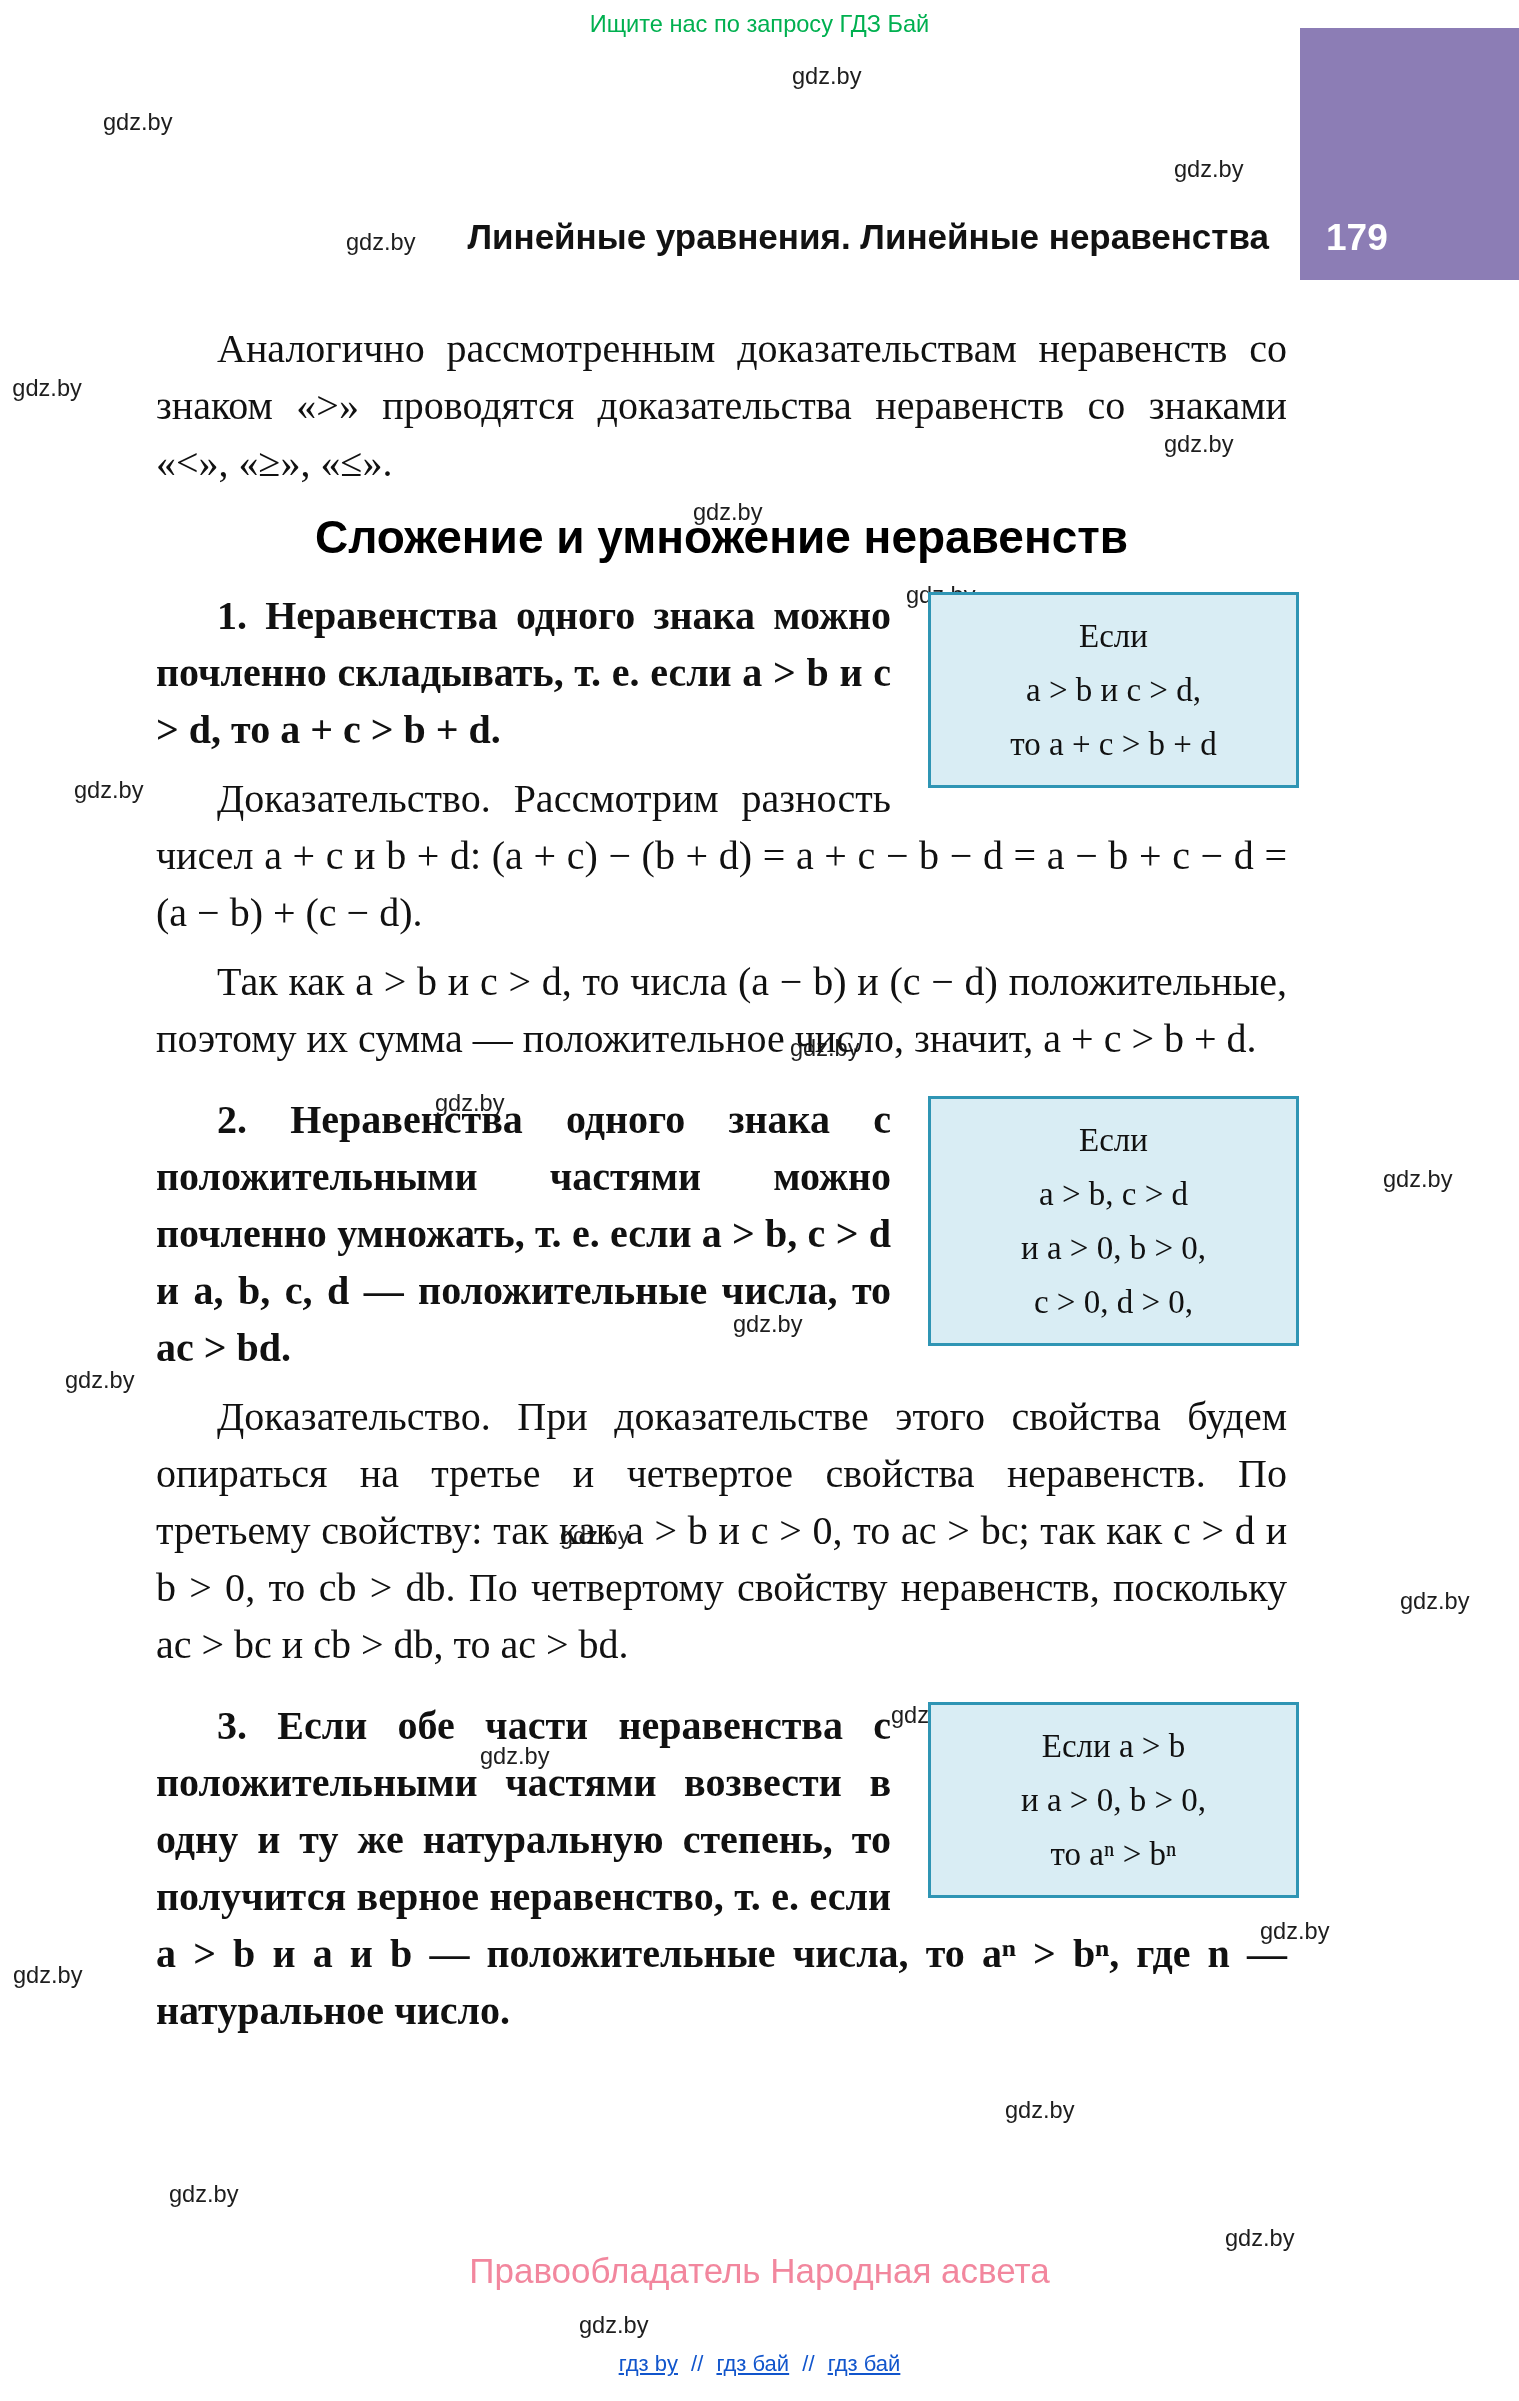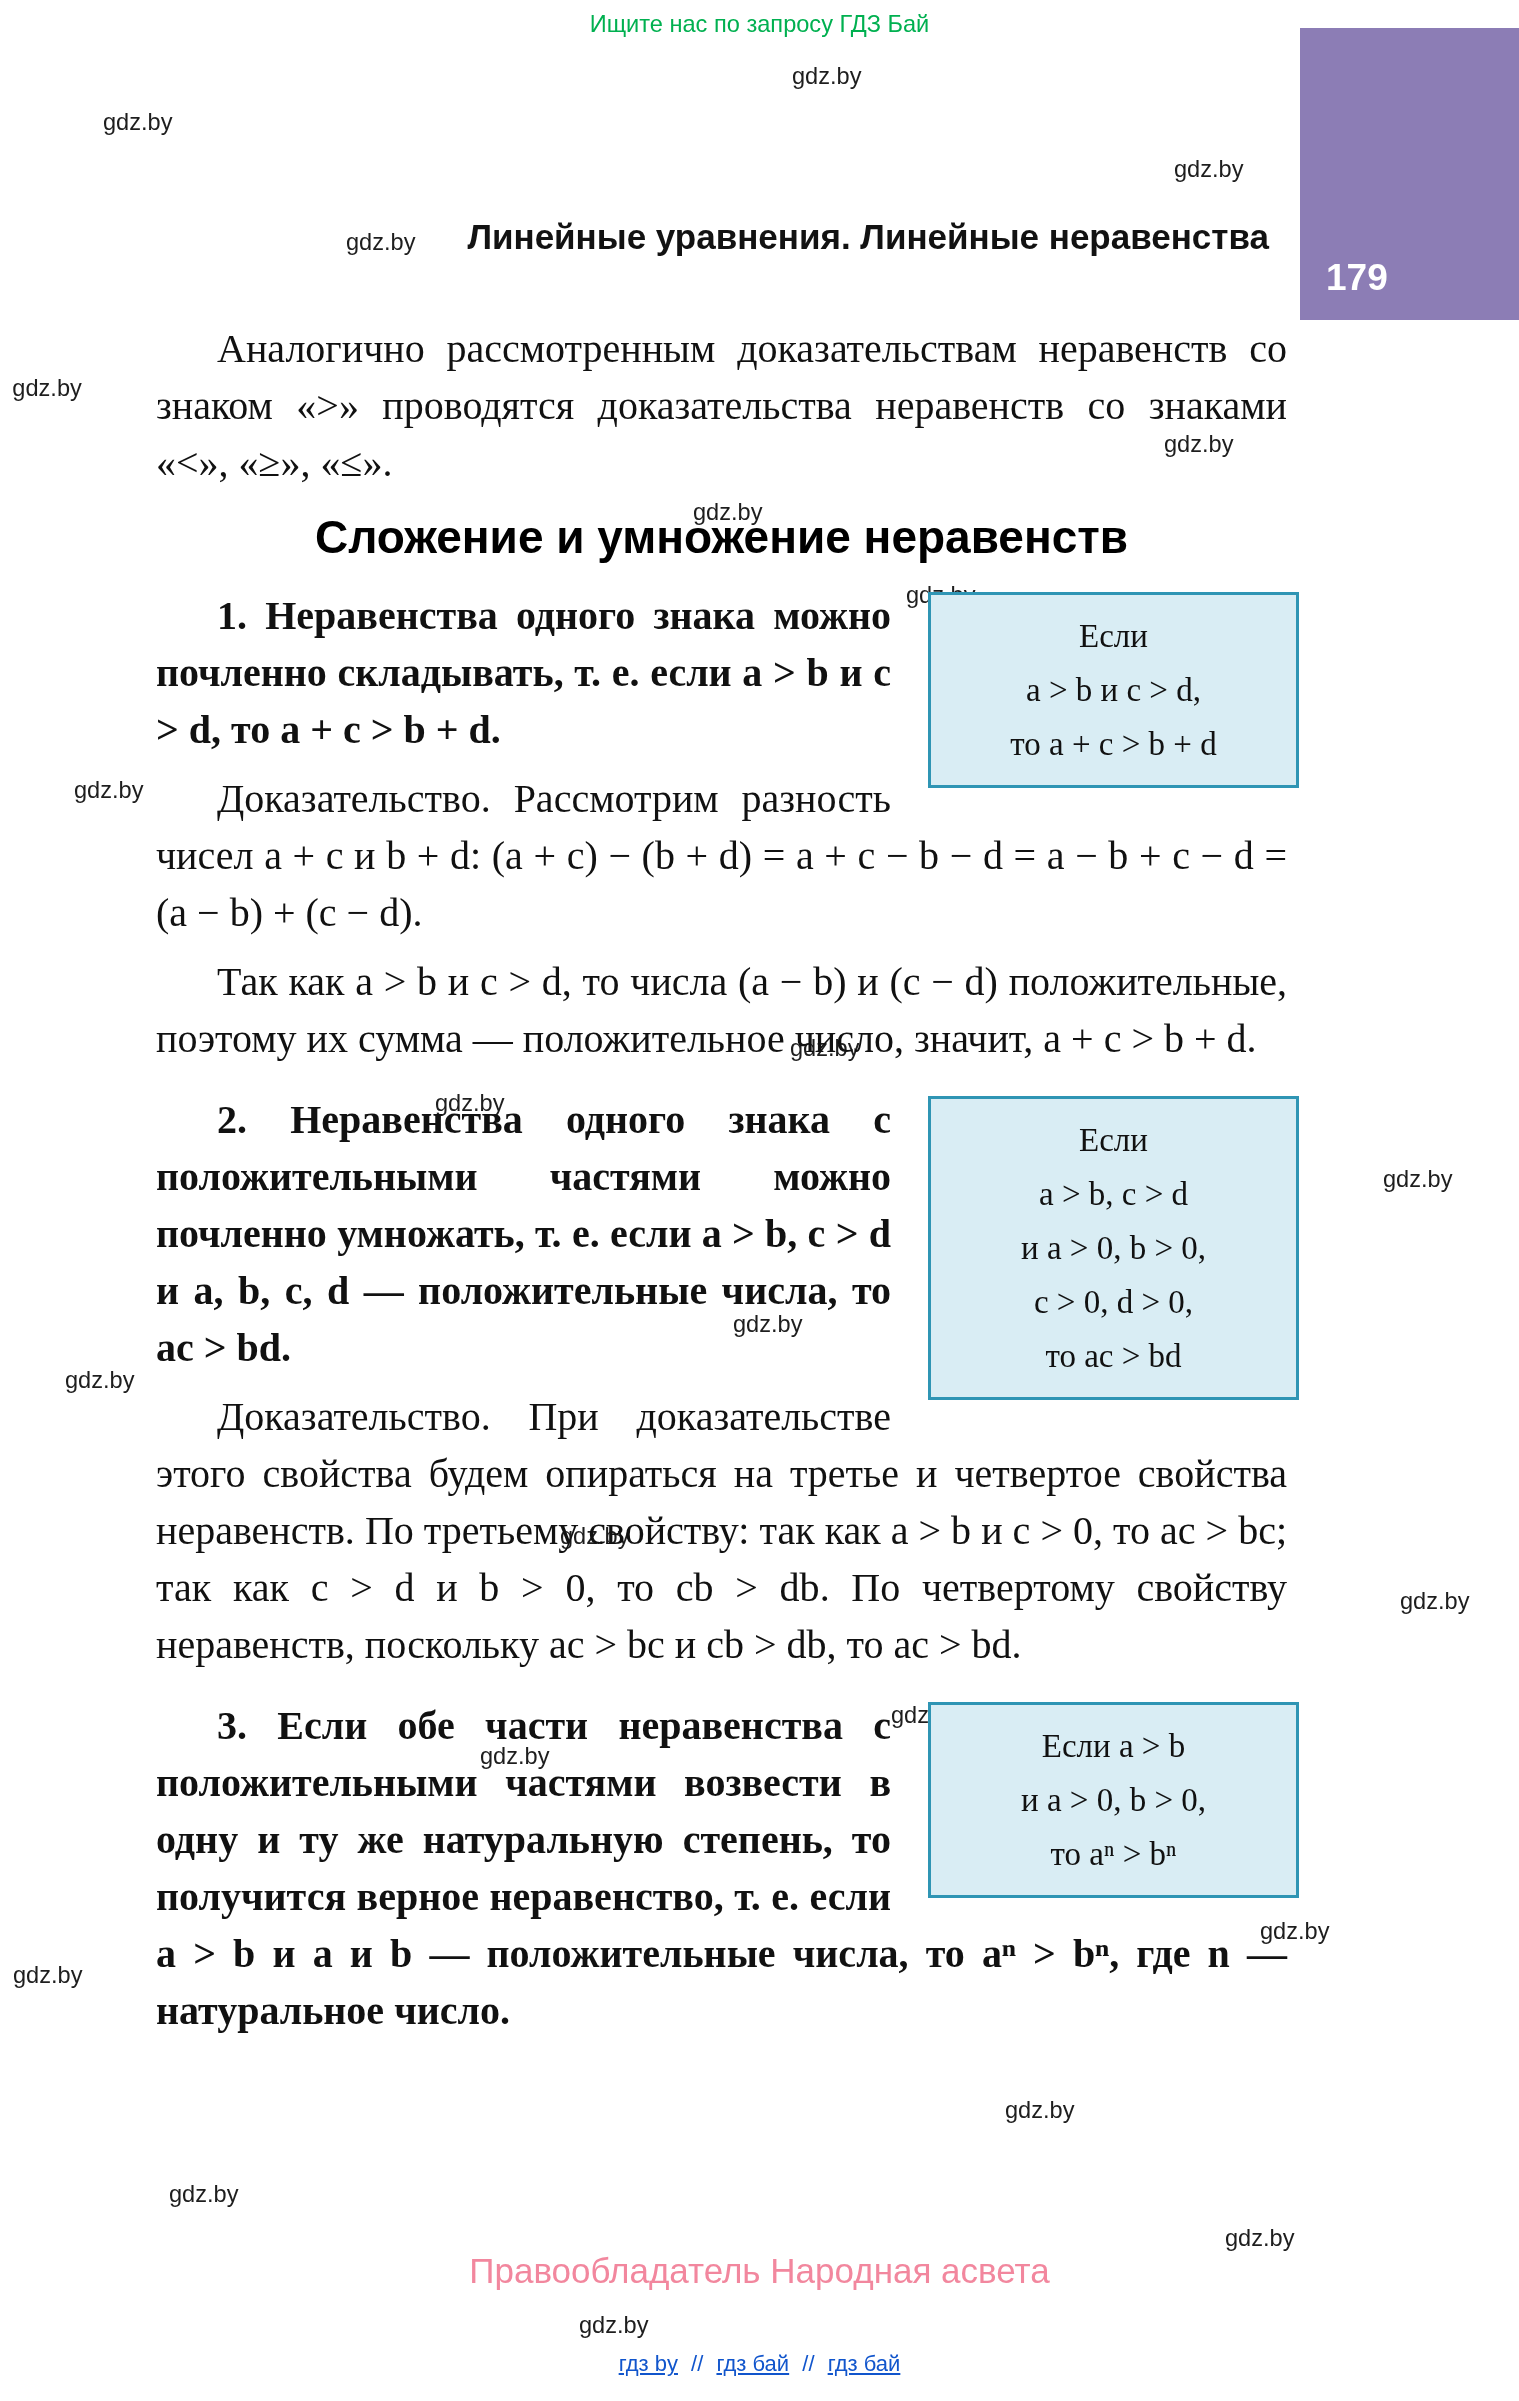--- a/index.html
+++ b/index.html
@@ -9,21 +9,21 @@
     font-family:"Liberation Serif", serif; color:#111; overflow:hidden;
   }
   .promo {
     position:absolute; top:10.5px; left:0; right:0; text-align:center;
     font:23.6px "Liberation Sans", sans-serif; color:var(--promo_green,#00b050);
   }
   .wm {
     position:absolute; font:23.6px "Liberation Sans", sans-serif; color:#1e1e1e;
   }
   .corner {
-    position:absolute; top:28px; right:0; width:219px; height:292px;
+    position:absolute; top:28px; right:0; width:219px; height:252px;
     background:var(--accent_purple,#8c7db5); display:flex; align-items:flex-end;
   }
   .pagenum {
     font:bold 37px "Liberation Sans", sans-serif; color:#ffffff; padding:0 0 21px 26px;
   }
   .running-title {
     position:absolute; top:217px; right:250px;
     font:bold 35px "Liberation Sans", sans-serif; color:#121212; white-space:nowrap;
   }
   .content {
@@ -110,21 +110,20 @@
       <p class="para"><span class="it">Доказательство.</span><span> Рассмотрим разность чисел </span><span class="it">a + c</span><span> и </span><span class="it">b + d</span><span class="it">: (a + c) − (b + d) = a + c − b − d = a − b + c − d = (a − b) + (c − d).</span></p>
       <p class="para"><span>Так как </span><span class="it">a &gt; b</span><span> и </span><span class="it">c &gt; d</span><span>, то числа </span><span class="it">(a − b)</span><span> и </span><span class="it">(c − d)</span><span> положительные, поэтому их сумма — положительное число, значит, </span><span class="it">a + c &gt; b + d</span><span>.</span></p>
     </div>
 
     <div class="block">
       <div class="mathbox">
         <div class="boxline"><span>Если</span></div>
         <div class="boxline"><span class="it">a &gt; b, c &gt; d</span></div>
         <div class="boxline"><span>и </span><span class="it">a &gt; 0, b &gt; 0,</span></div>
         <div class="boxline"><span class="it">c &gt; 0, d &gt; 0,</span></div>
-        <div class="boxline"><span>то </span><span class="it">ac &gt; bd</span></div>
       </div>
       <p class="para b"><span>2. Неравенства одного знака с положительными частями можно почленно умножать, т. е. если </span><span class="it">a &gt; b, c &gt; d</span><span> и </span><span class="it">a, b, c, d</span><span> — положительные числа, то </span><span class="it">ac &gt; bd</span><span>.</span></p>
       <p class="para"><span class="it">Доказательство.</span><span> При доказательстве этого свойства будем опираться на третье и четвертое свойства неравенств. По третьему свойству: так как </span><span class="it">a &gt; b</span><span> и </span><span class="it">c &gt; 0</span><span>, то </span><span class="it">ac &gt; bc</span><span>; так как </span><span class="it">c &gt; d</span><span> и </span><span class="it">b &gt; 0</span><span>, то </span><span class="it">cb &gt; db</span><span>. По четвертому свойству неравенств, поскольку </span><span class="it">ac &gt; bc</span><span> и </span><span class="it">cb &gt; db</span><span>, то </span><span class="it">ac &gt; bd</span><span>.</span></p>
     </div>
 
     <div class="block">
       <div class="mathbox">
         <div class="boxline"><span>Если </span><span class="it">a &gt; b</span></div>
         <div class="boxline"><span>и </span><span class="it">a &gt; 0, b &gt; 0,</span></div>
         <div class="boxline"><span>то </span><span class="it">aⁿ &gt; bⁿ</span></div>

